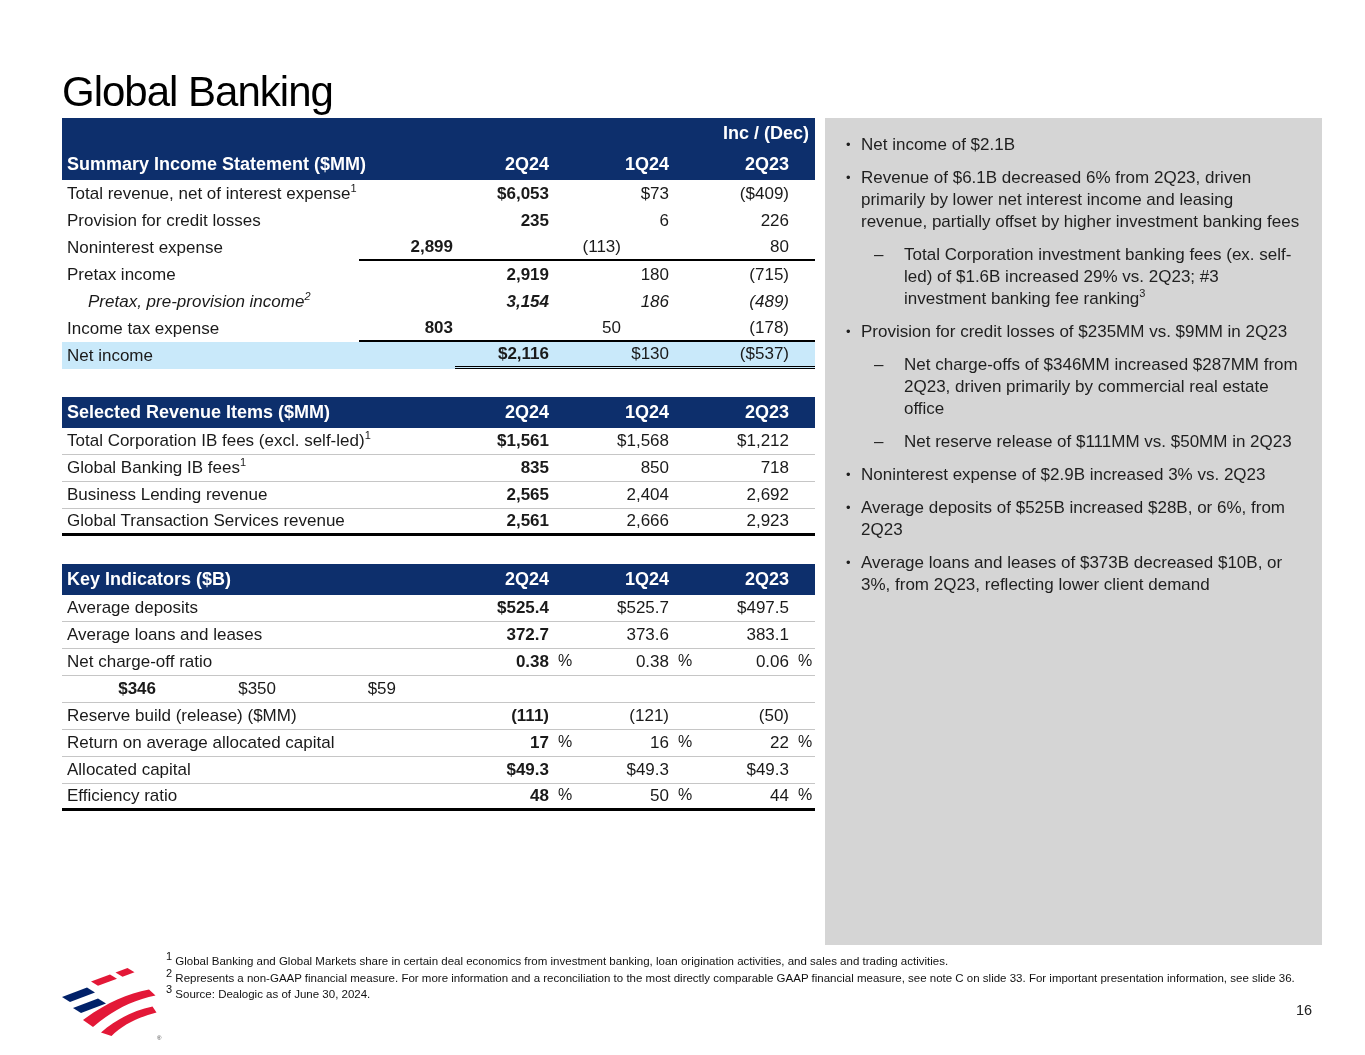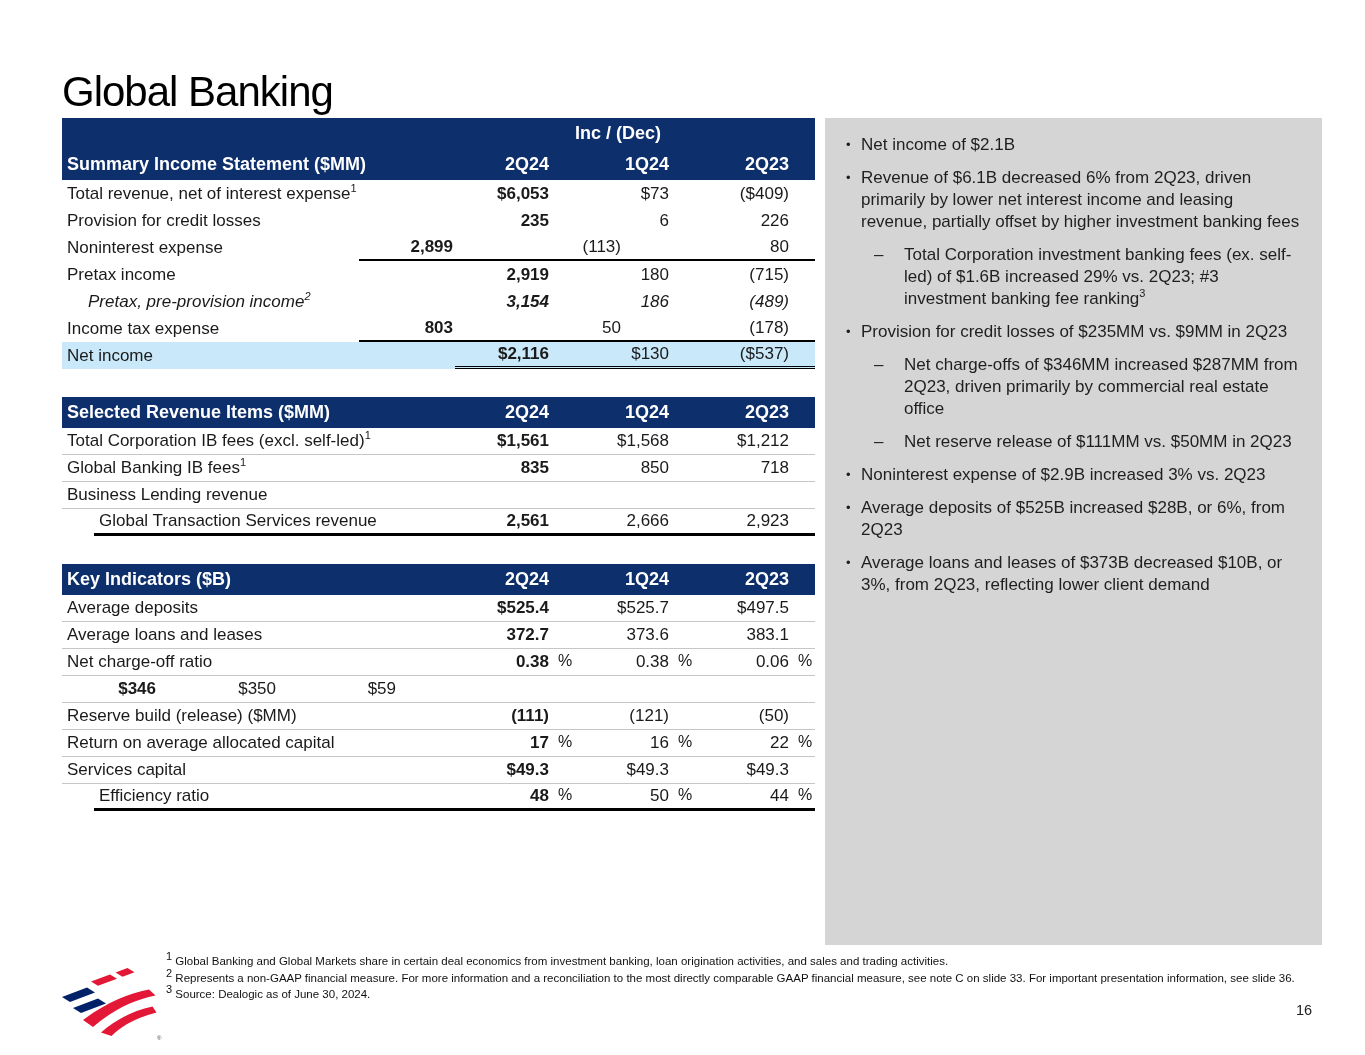--- a/index.html
+++ b/index.html
@@ -24,30 +24,30 @@
   .hrow1 { height:30px; font-weight:700; font-size:18px; }
   .hrow2 { height:32px; font-weight:700; font-size:18px; }
   .thead-single .hrow2 { height:31px; }
   .row { height:27px; font-size:17px; }
   .lbl { flex:1 1 auto; padding-left:5px; white-space:nowrap; overflow:hidden; }
   .lbl.ttl { font-size:18px; }
   .lbl.ind { padding-left:26px; }
   .nums { display:flex; flex:0 0 360px; height:100%; align-items:center; }
   .cell { display:flex; width:120px; flex:0 0 120px; }
   .cellspace { width:120px; flex:0 0 120px; }
-  .incdec { width:240px; flex:0 0 240px; text-align:left; padding-right:6px; }
+  .incdec { width:240px; flex:0 0 240px; text-align:right; padding-right:6px; }
   .val { flex:1 1 auto; text-align:right; white-space:nowrap; }
   .val.b { font-weight:700; }
   .unit { width:26px; flex:0 0 26px; text-align:left; padding-left:9px; font-size:16px; }
   .row.it .lbl, .row.it .val { font-style:italic; }
   .row.hl { background:var(--hl); }
   .nums.rule  { border-bottom:2px solid #000;gap:48px; }
   .nums.drule { border-bottom:3px double #000; }
   .tbl.sep .row { border-bottom:1px solid #c6c6c6; }
-  .tbl.sep .row:last-child { border-bottom:3px solid #000;margin-left:32px; }
+  .tbl.sep .row:last-child { border-bottom:3px solid #000; }
   sup { font-size:11px; vertical-align:super; line-height:0; }
   
   .sidebar {
     position:absolute; left:825px; top:118px; width:497px; height:827px;
     background:var(--gray); padding:16px 18px 0 14px;
   }
   .bullet { display:flex; margin-bottom:11px; font-size:17px; line-height:22px; color:#1f1f1f; }
   .bullet .marker { flex:0 0 auto; }
   .bullet.lvl1 .marker { width:22px; padding-left:7px; font-size:13px; line-height:22px; }
   .bullet.lvl2 { padding-left:33px; }
@@ -258,20 +258,34 @@
               <span class="unit"></span>
             </span>
             <span class="cell">
               <span class="val">718</span>
               <span class="unit"></span>
             </span>
           </span>
         </div>
         <div class="row">
           <span class="lbl">Business Lending revenue</span>
+          <span class="nums">
+            <span class="cell">
+              <span class="val b">2,565</span>
+              <span class="unit"></span>
+            </span>
+            <span class="cell">
+              <span class="val">2,404</span>
+              <span class="unit"></span>
+            </span>
+            <span class="cell">
+              <span class="val">2,692</span>
+              <span class="unit"></span>
+            </span>
+          </span>
         </div>
         <div class="row">
           <span class="lbl">Global Transaction Services revenue</span>
           <span class="nums">
             <span class="cell">
               <span class="val b">2,561</span>
               <span class="unit"></span>
             </span>
             <span class="cell">
               <span class="val">2,666</span>
@@ -397,21 +411,21 @@
               <span class="val">16</span>
               <span class="unit">%</span>
             </span>
             <span class="cell">
               <span class="val">22</span>
               <span class="unit">%</span>
             </span>
           </span>
         </div>
         <div class="row">
-          <span class="lbl">Services capital</span>
+          <span class="lbl">Allocated capital</span>
           <span class="nums">
             <span class="cell">
               <span class="val b">$49.3</span>
               <span class="unit"></span>
             </span>
             <span class="cell">
               <span class="val">$49.3</span>
               <span class="unit"></span>
             </span>
             <span class="cell">

